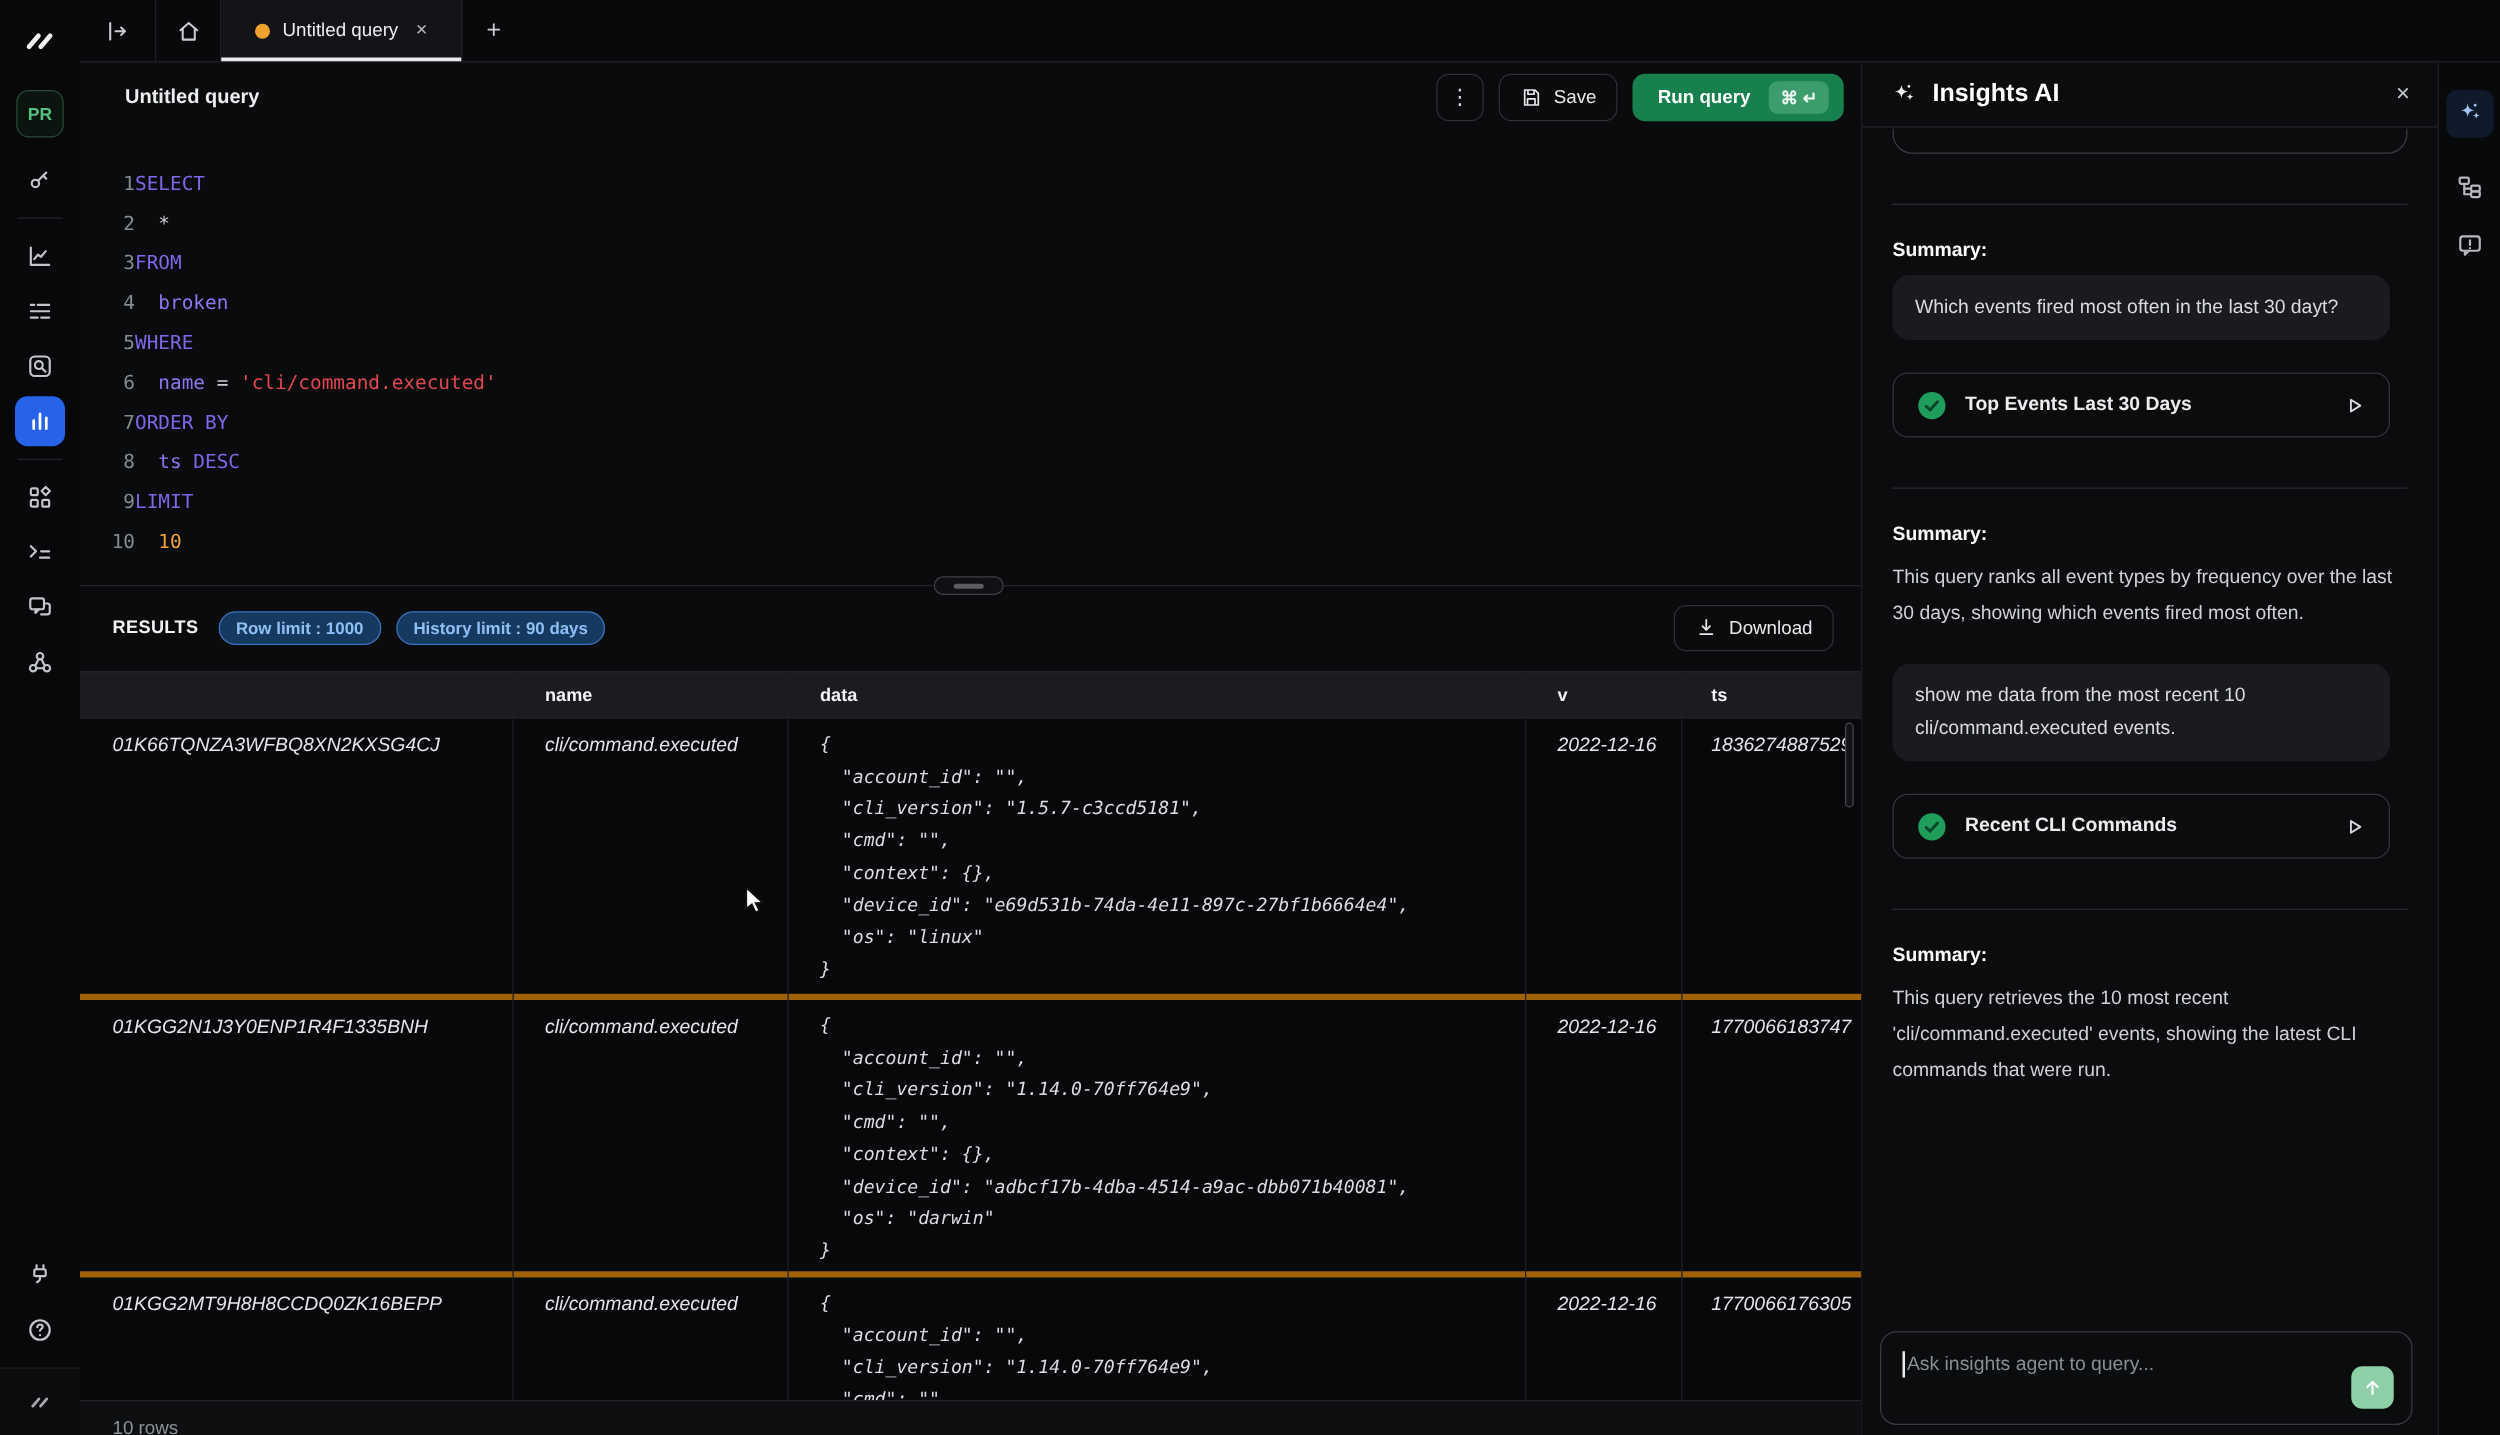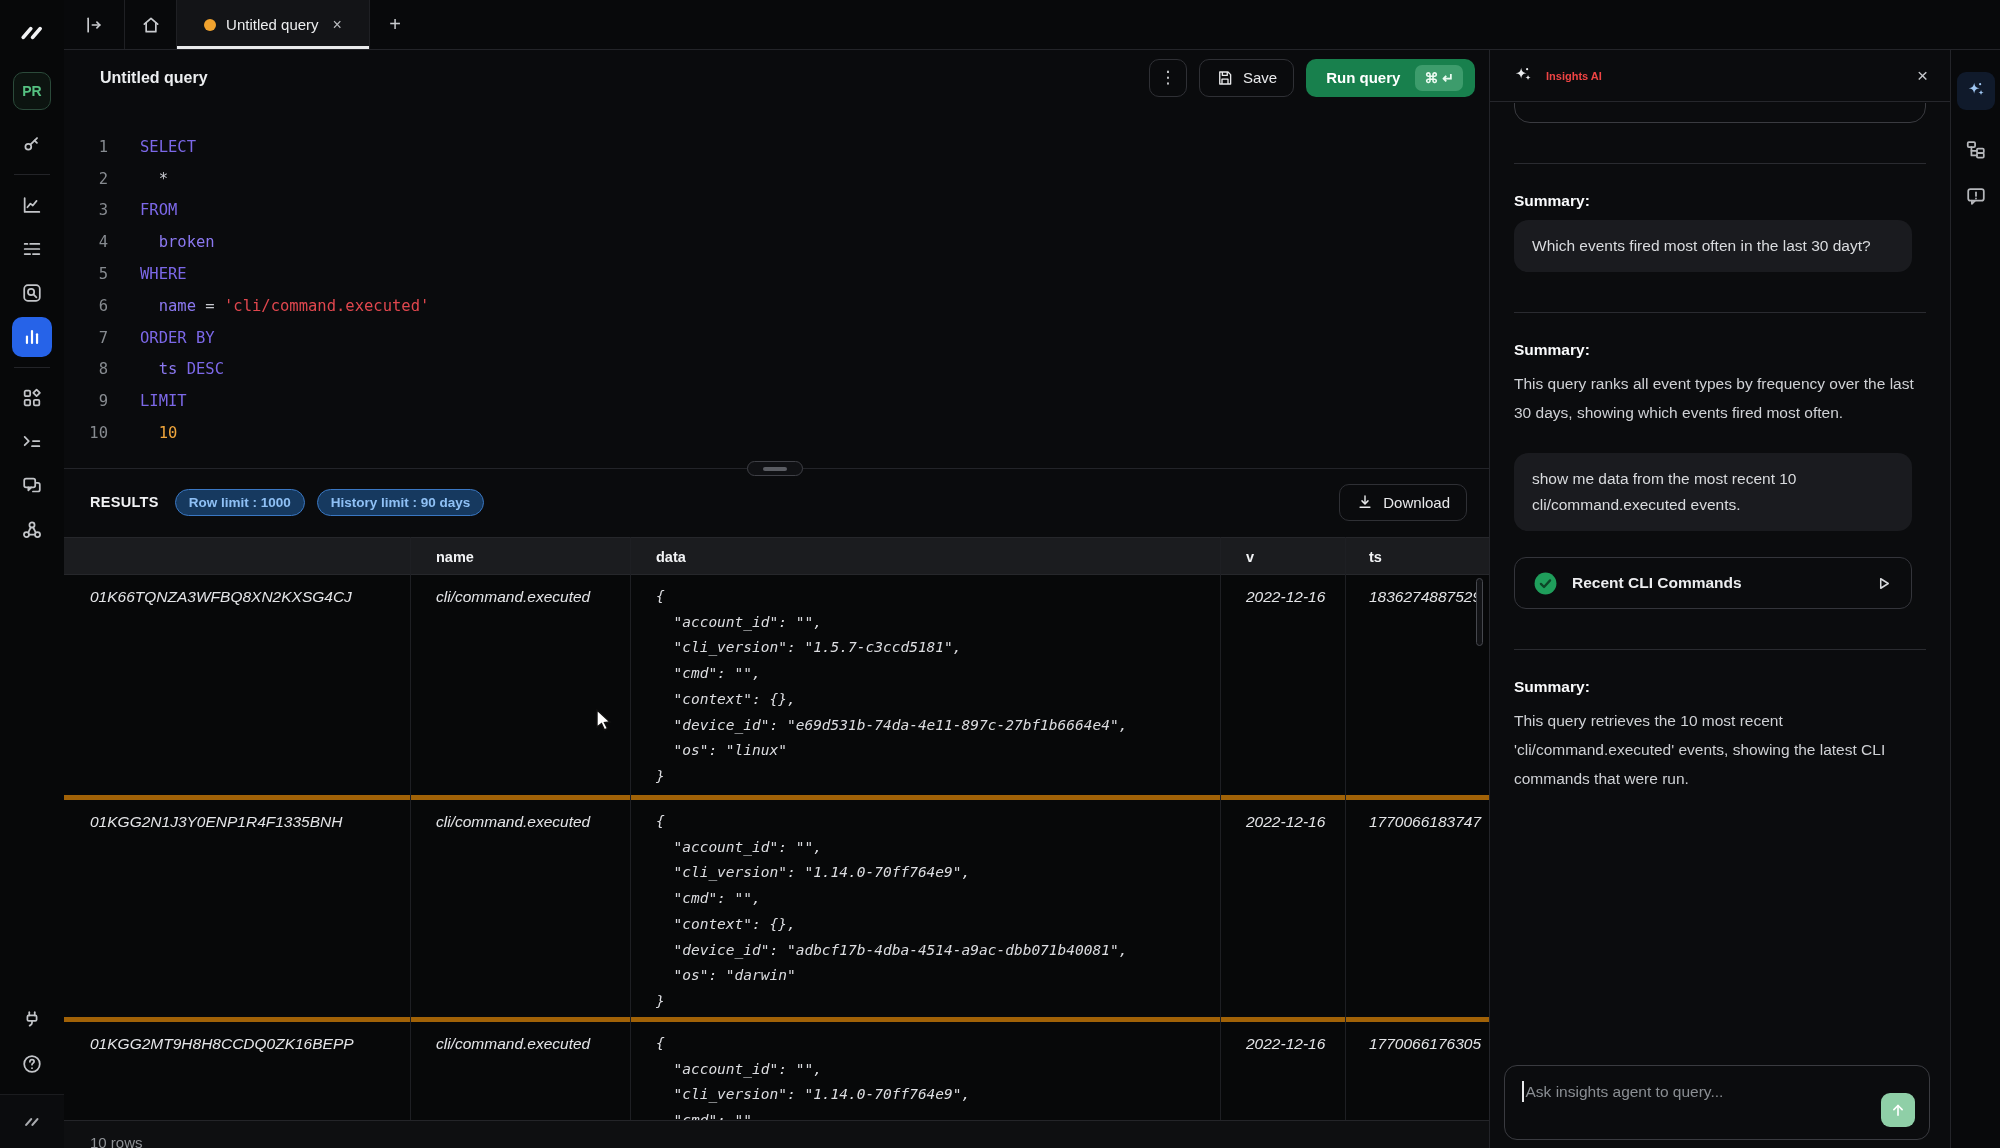--- a/index.html
+++ b/index.html
@@ -45,21 +45,21 @@
          display:flex; align-items:center; gap:9px; padding:0 16px; font-size:15px; cursor:pointer; }
   .btn-kebab { width:38px; justify-content:center; padding:0; font-size:17px; color:#d4d6d9; }
   .btn-run { background:#18804d; border:none; color:#fff; font-weight:600; padding:0 12px 0 20px; }
   .run-kbd { background:#3d9c6c; border-radius:7px; height:26px; display:flex; align-items:center;
              padding:0 9px; font-size:14px; gap:4px; color:#eafaf0; margin-left:6px; }
 
   
   .editor { position:absolute; top:55px; left:0; right:0; height:362px; }
   .ed-line { display:flex; height:31.8px; align-items:center; font-size:15.5px; }
   .ed-num { width:44px; text-align:right; color:#878b90; font-family:"DejaVu Sans Mono", monospace; flex:0 0 auto; }
-  .ed-code { margin-left:32px; white-space:pre; font-family:"DejaVu Sans Mono", monospace; }
+  .ed-code { white-space:pre; font-family:"DejaVu Sans Mono", monospace; }
   .tok-kw { color:#7c68e8; } .tok-id { color:#8b78f0; } .tok-op { color:#c8cad0; }
   .tok-str { color:#e0474e; } .tok-num { color:#f0a63c; }
   .editor-pad { height:26px; }
 
   
   .split-line { position:absolute; top:418px; left:0; right:0; height:1px; background:#232429; }
   .split-handle { position:absolute; top:411px; left:683px; width:56px; height:15px; border-radius:8px;
                   background:#101114; border:1px solid #3f4046; display:flex; align-items:center; justify-content:center;
                   cursor:row-resize; }
   .split-handle i { display:block; width:24px; height:4px; border-radius:2px; background:#5a5c62; }
@@ -86,21 +86,21 @@
   .vscroll { position:absolute; top:528px; left:1412px; width:7px; height:68px; border-radius:4px;
              border:1px solid #46484e; background:#121316; z-index:3; cursor:grab; }
   .tfooter { position:absolute; top:1070px; left:0; right:0; height:28px; background:#0e0f11;
              border-top:1px solid #242529; overflow:hidden; }
   .tfooter span { display:block; margin:13px 0 0 26px; font-size:15px; color:#8f9296; }
 
   
   #insights { position:absolute; left:1490px; top:50px; width:460px; height:1098px; background:#0b0c0e; }
   .ins-head { position:absolute; top:0; left:0; right:0; height:52px; border-bottom:1px solid #26272c;
               display:flex; align-items:center; padding:0 22px; gap:12px; }
-  .ins-title { font-size:11px; font-weight:600; color:#ef4444; }
+  .ins-title { font-size:20px; font-weight:600; color:#ffffff; }
   .ins-close { margin-left:auto; font-size:19px; color:#c6c8cc; cursor:pointer; }
   .ins-body { position:absolute; top:53px; left:0; right:0; bottom:98px; padding:0 24px; overflow:hidden; }
   .partial-card { margin-top:-92px; height:112px; border:1px solid #3a3b40; border-radius:16px; }
   .ins-div { height:1px; background:#2a2b30; margin:40px 0 28px 0; }
   .sum-h { font-size:15.5px; font-weight:700; color:#fafbfc; margin-bottom:10px; }
   .sum-p { font-size:15.5px; color:#cfd1d5; line-height:29px; margin-bottom:26px; }
   .bubble { background:#1a1b1f; border-radius:14px; padding:13px 18px; font-size:15.5px; color:#d9dbde;
             line-height:26px; margin:0 14px 26px 0; }
   .sug-card { height:52px; border:1px solid #34353b; border-radius:12px; display:flex; align-items:center;
               padding:0 18px; gap:14px; margin:0 14px 36px 0; cursor:pointer; }
@@ -411,20 +411,32 @@
         <circle cx="16.5" cy="4.5" r="1.2"></circle>
       </svg>
     <span class="ins-title">Insights AI</span>
     <span class="ins-close">×</span>
   </div>
   <div class="ins-body" id="ins-body">
       <div class="partial-card"></div>
       <div class="ins-div"></div>
       <div class="sum-h">Summary:</div>
       <div class="bubble">Which events fired most often in the last 30 dayt?</div>
+      <div class="sug-card">
+        <svg width="25" height="25" viewBox="0 0 24 24">
+          <circle cx="12" cy="12" r="10.5" fill="#1f9e5b"></circle>
+          <path d="M7.6 12.4 l3 3 5.8-6.4" fill="none" stroke="#0d4527" stroke-width="2.2" stroke-linecap="round" stroke-linejoin="round"></path>
+        </svg>
+        <span class="sug-label">Top Events Last 30 Days</span>
+        <span class="sug-play">
+          <svg width="19" height="19" viewBox="0 0 24 24" fill="none" stroke="currentColor" stroke-width="1.9" stroke-linejoin="round">
+            <path d="M8.5 6 v12 l9.5-6 Z"></path>
+          </svg>
+        </span>
+      </div>
       <div class="ins-div"></div>
       <div class="sum-h">Summary:</div>
       <div class="sum-p">This query ranks all event types by frequency over the last 30 days, showing which events fired most often.</div>
       <div class="bubble">show me data from the most recent 10 cli/command.executed events.</div>
       <div class="sug-card">
         <svg width="25" height="25" viewBox="0 0 24 24">
           <circle cx="12" cy="12" r="10.5" fill="#1f9e5b"></circle>
           <path d="M7.6 12.4 l3 3 5.8-6.4" fill="none" stroke="#0d4527" stroke-width="2.2" stroke-linecap="round" stroke-linejoin="round"></path>
         </svg>
         <span class="sug-label">Recent CLI Commands</span>

